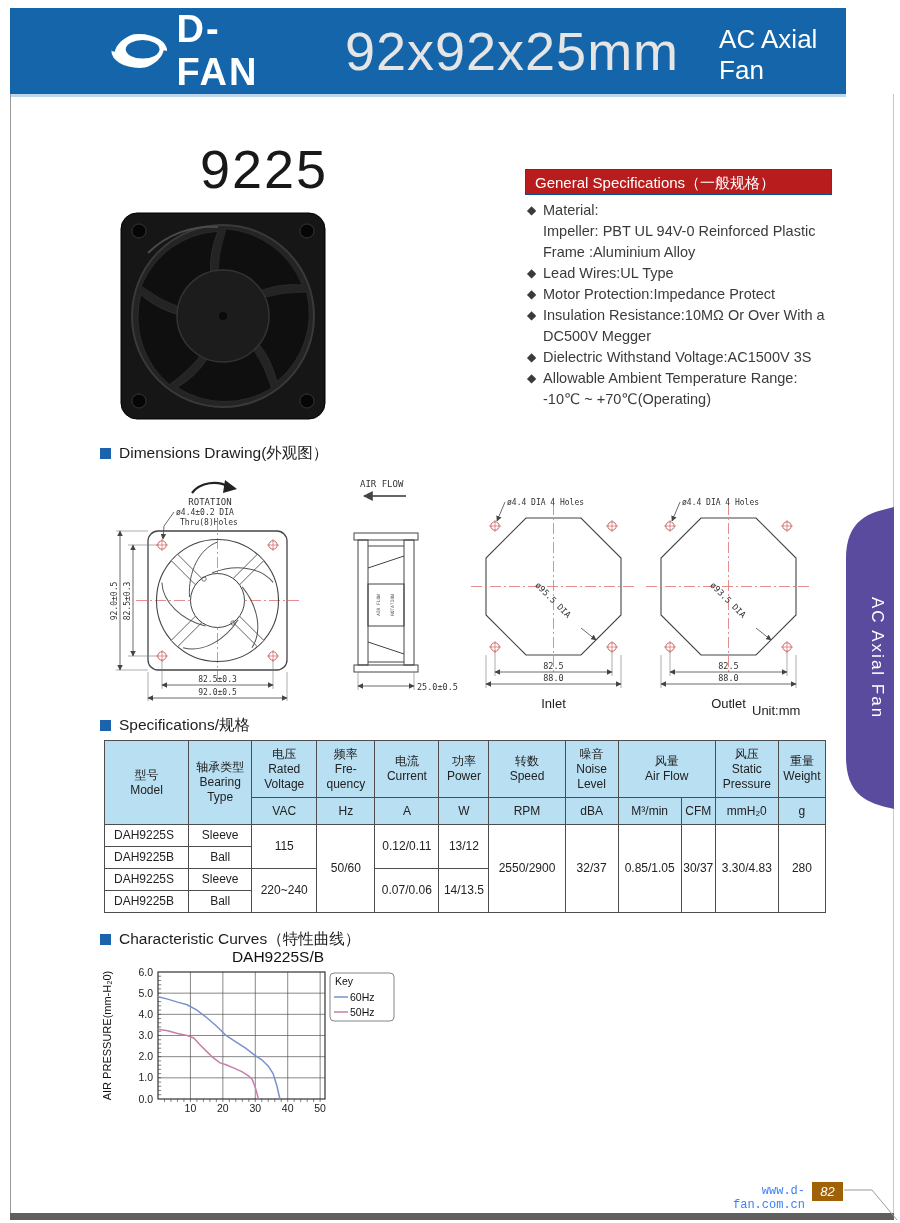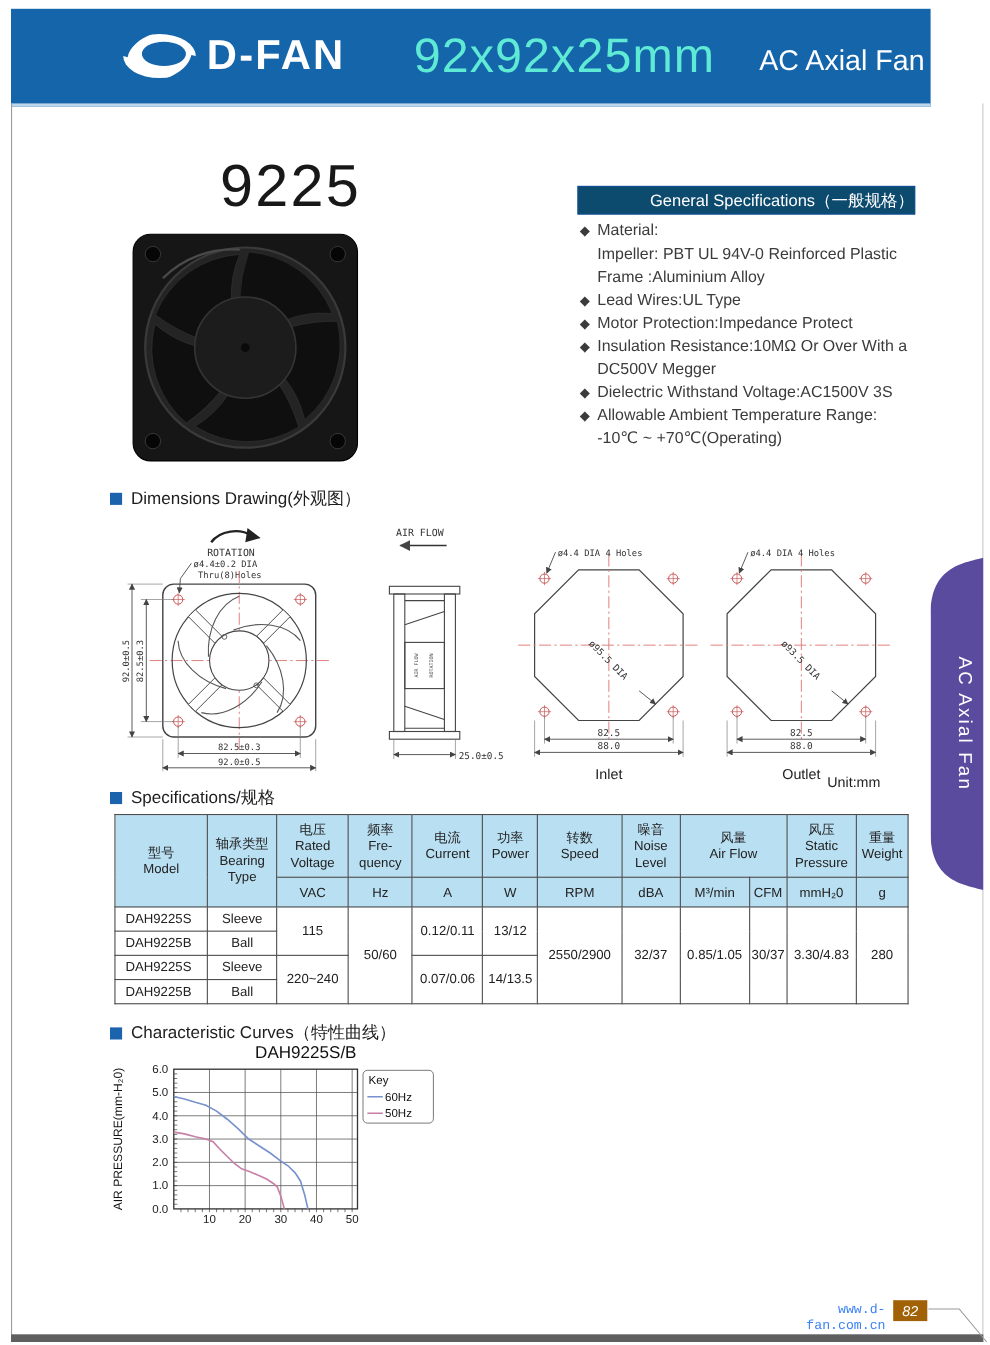--- a/index.html
+++ b/index.html
@@ -3,32 +3,32 @@
 <meta charset="utf-8">
 <style>
   html,body{margin:0;padding:0;background:#e8e8e8;}
   .page{position:relative;width:900px;height:1223px;background:#ffffff;margin:0 auto;
         font-family:"Liberation Sans","DejaVu Sans",sans-serif;overflow:hidden;}
   
   .banner{position:absolute;left:10px;top:8px;width:836px;height:86px;background:#1565ab;
           border-bottom:3px solid #bcd6ec;display:flex;align-items:center;}
   .banner .logo{margin-left:98px;}
   .brand{color:#fff;font-size:38px;font-weight:bold;letter-spacing:2px;margin-left:6px;}
-  .size-title{color:#5eead4;font-size:44px;margin-left:62px;letter-spacing:1px;}
+  .size-title{color:#e5e5e5;font-size:54px;margin-left:62px;letter-spacing:1px;}
   .subtitle{color:#fff;font-size:26px;margin-left:40px;padding-top:8px;}
   
   .edge-l{position:absolute;left:10px;top:94px;width:1px;height:1119px;background:#9a9a9a;}
   .edge-r{position:absolute;left:893px;top:94px;width:1px;height:1119px;background:#c9c9c9;}
   .bottom-bar{position:absolute;left:10px;top:1213px;width:884px;height:7px;background:#5f5f5f;}
   
   .product-code{position:absolute;left:158px;top:138px;font-size:54px;color:#181818;letter-spacing:2px;margin-left:42px;}
   .photo{position:absolute;left:118px;top:203px;}
   
-  .gs-bar{position:absolute;left:525px;top:169px;width:307px;height:26px;background:#0c4a6e;
-          border:1px solid #0d4f93;color:#fff;font-size:15px;line-height:26px;padding-left:9px;box-sizing:border-box;text-align:right;}
+  .gs-bar{position:absolute;left:525px;top:169px;width:307px;height:26px;background:#b91c1c;
+          border:1px solid #0d4f93;color:#fff;font-size:15px;line-height:26px;padding-left:9px;box-sizing:border-box;}
   .gs-list{position:absolute;left:527px;top:200px;width:345px;}
   .gl{display:flex;font-size:14.5px;line-height:21px;color:#3b3b3b;}
   .gb{width:16px;flex:none;font-size:12px;line-height:21px;color:#3b3b3b;}
   
   .sec-h{position:absolute;display:flex;align-items:center;font-size:15.5px;color:#1d1d1d;}
   .sq{width:11px;height:11px;background:#1c63ae;margin-right:8px;flex:none;}
   
   svg text{font-family:"Liberation Sans","DejaVu Sans",sans-serif;}
   svg text.cad{font-family:"DejaVu Sans Mono",monospace;}
   .unit-note{position:absolute;left:752px;top:703px;font-size:13px;color:#222;}

